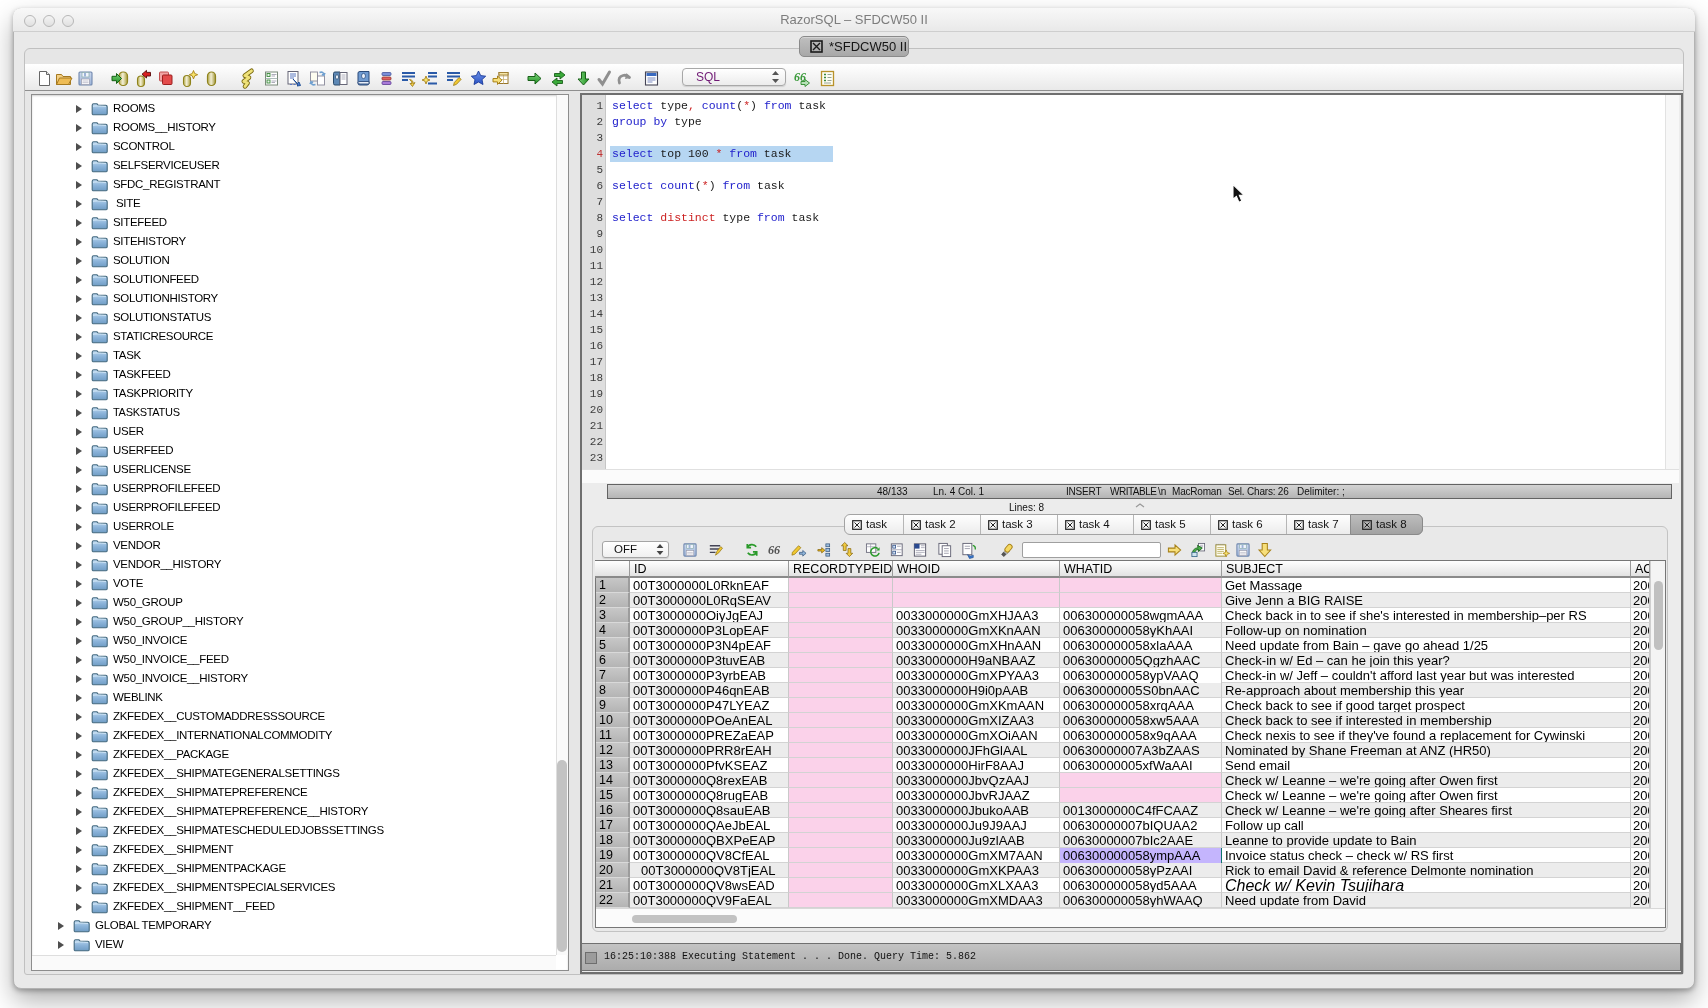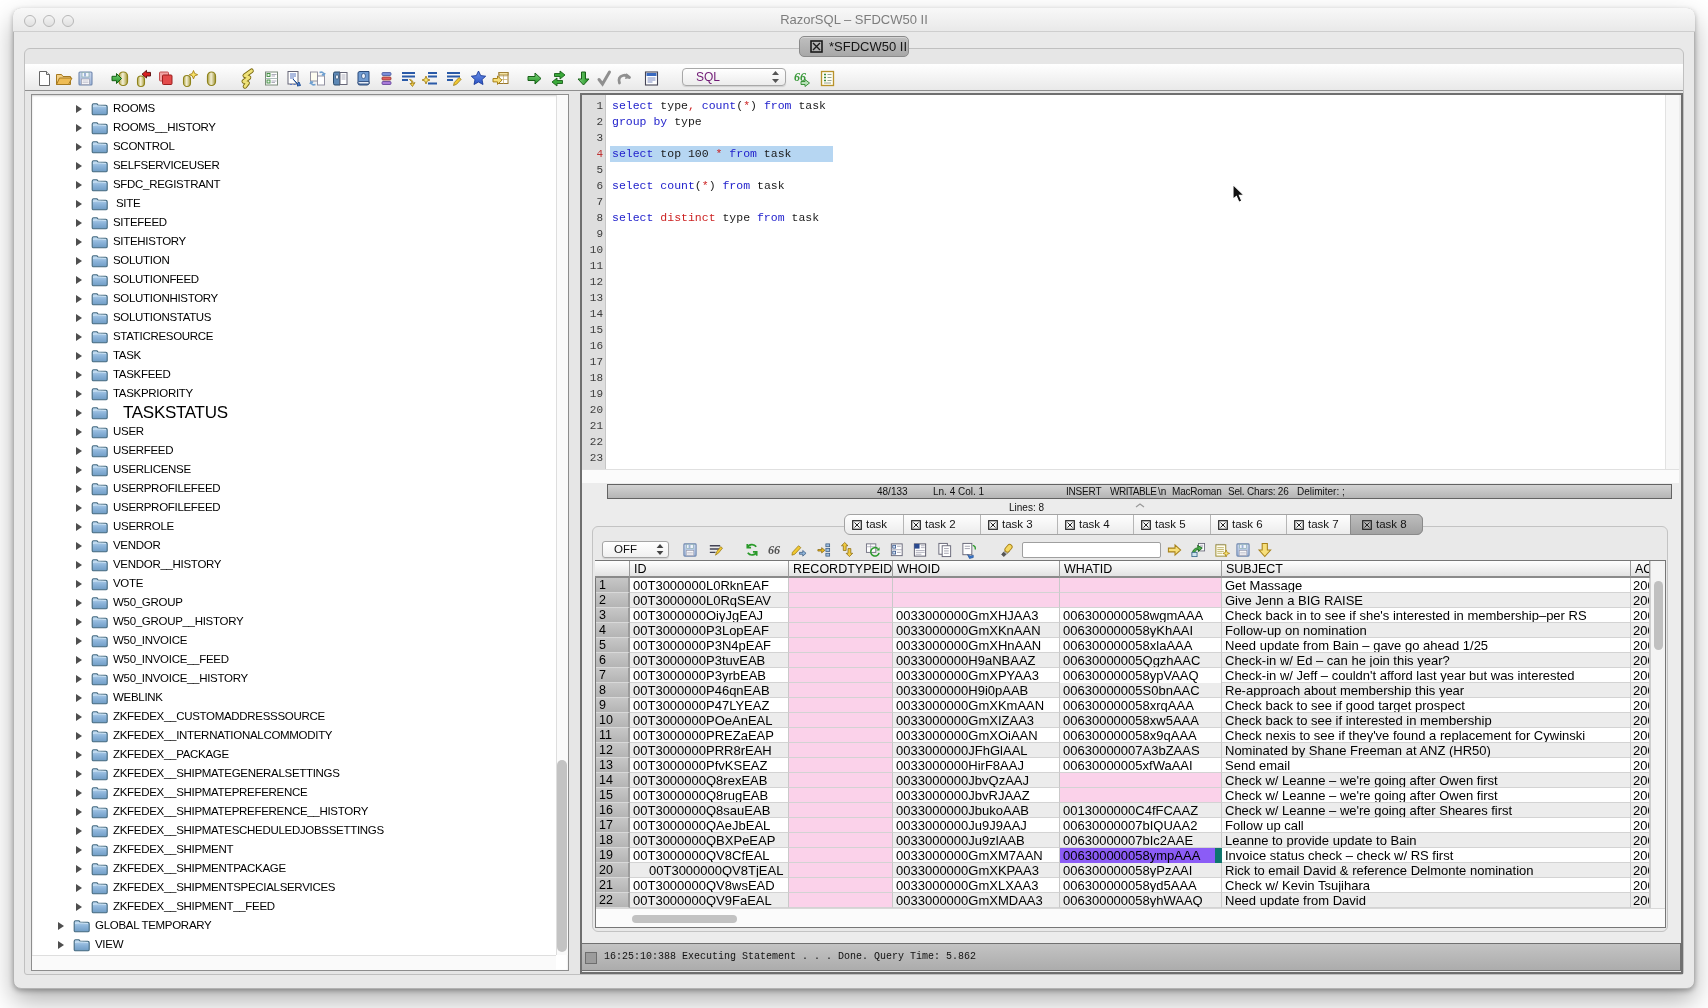--- a/index.html
+++ b/index.html
@@ -459,21 +459,21 @@
     <path d="M1.2 3.2 q0 -1.4 1.4 -1.4 h3.4 l1.3 1.6 h7.5 q1.4 0 1.4 1.4 v6.6 q0 1.4 -1.4 1.4 h-12.2 q-1.4 0 -1.4 -1.4z" fill="url(#fo)" stroke="#44697f" stroke-width="1.1"></path>
     <path d="M2 4.3 q3 -0.8 13 0" stroke="#dceefa" stroke-width="0.9" fill="none"></path>
     <defs>
       <linearGradient id="fo" x1="0" y1="0" x2="0" y2="1">
         <stop offset="0" stop-color="#b9d6ee"></stop>
         <stop offset="0.5" stop-color="#8cb4da"></stop>
         <stop offset="1" stop-color="#6f9cc4"></stop>
       </linearGradient>
     </defs>
   </svg>
-<div class="t" style="left:113px;top:403px;height:19px;line-height:19px;font-size:17px;letter-spacing:-0.3px;color:#000;margin-left:10px;">TASKSTATUS</div>
+<div class="t" style="left:113px;top:403px;height:19px;line-height:19px;font-size:11px;letter-spacing:-0.3px;color:#000;">TASKSTATUS</div>
 <svg width="8" height="10" viewBox="0 0 8 10" style="left:75px;top:426.5px;">
     <path d="M1 1 L7 5 L1 9z" fill="#4e4e4e"></path>
   </svg>
 <svg width="17" height="14" viewBox="0 0 17 14" style="left:91px;top:425px;">
     <path d="M1.2 3.2 q0 -1.4 1.4 -1.4 h3.4 l1.3 1.6 h7.5 q1.4 0 1.4 1.4 v6.6 q0 1.4 -1.4 1.4 h-12.2 q-1.4 0 -1.4 -1.4z" fill="url(#fo)" stroke="#44697f" stroke-width="1.1"></path>
     <path d="M2 4.3 q3 -0.8 13 0" stroke="#dceefa" stroke-width="0.9" fill="none"></path>
     <defs>
       <linearGradient id="fo" x1="0" y1="0" x2="0" y2="1">
         <stop offset="0" stop-color="#b9d6ee"></stop>
         <stop offset="0.5" stop-color="#8cb4da"></stop>
@@ -1227,36 +1227,36 @@
 <div class="t" style="left:630px;top:833px;width:159px;height:15px;line-height:15px;background:#ececec;border-right:1px solid #c9c9c9;border-bottom:1px solid #d3d3d3;font-size:13px;color:#000;padding-left:3px;overflow:hidden;">00T3000000QBXPeEAP</div>
 <div class="t" style="left:789px;top:833px;width:104px;height:15px;line-height:15px;background:#fbd2ea;border-right:1px solid #c9c9c9;border-bottom:1px solid #d3d3d3;font-size:13px;color:#000;padding-left:3px;overflow:hidden;"></div>
 <div class="t" style="left:893px;top:833px;width:167px;height:15px;line-height:15px;background:#ececec;border-right:1px solid #c9c9c9;border-bottom:1px solid #d3d3d3;font-size:13px;color:#000;padding-left:3px;overflow:hidden;">0033000000Ju9zlAAB</div>
 <div class="t" style="left:1060px;top:833px;width:162px;height:15px;line-height:15px;background:#ececec;border-right:1px solid #c9c9c9;border-bottom:1px solid #d3d3d3;font-size:13px;color:#000;padding-left:3px;overflow:hidden;">00630000007bIc2AAE</div>
 <div class="t" style="left:1222px;top:833px;width:409px;height:15px;line-height:15px;background:#ececec;border-right:1px solid #c9c9c9;border-bottom:1px solid #d3d3d3;font-size:13px;color:#000;padding-left:3px;overflow:hidden;">Leanne to provide update to Bain</div>
 <div class="t" style="left:1631px;top:833px;width:19px;height:15px;line-height:15px;background:#ececec;border-right:1px solid #c9c9c9;border-bottom:1px solid #d3d3d3;font-size:13px;color:#000;padding-left:2px;overflow:hidden;">200</div>
 <div class="t" style="left:596px;top:848px;width:34px;height:15px;line-height:15px;background:linear-gradient(#c7c7c7,#b4b4b4);border-right:2px solid #9c9c9c;border-bottom:1px solid #d9d9d9;font-size:12.5px;color:#000;padding-left:3px;">19</div>
 <div class="t" style="left:630px;top:848px;width:159px;height:15px;line-height:15px;background:#ffffff;border-right:1px solid #c9c9c9;border-bottom:1px solid #d3d3d3;font-size:13px;color:#000;padding-left:3px;overflow:hidden;">00T3000000QV8CfEAL</div>
 <div class="t" style="left:789px;top:848px;width:104px;height:15px;line-height:15px;background:#fbd2ea;border-right:1px solid #c9c9c9;border-bottom:1px solid #d3d3d3;font-size:13px;color:#000;padding-left:3px;overflow:hidden;"></div>
 <div class="t" style="left:893px;top:848px;width:167px;height:15px;line-height:15px;background:#ffffff;border-right:1px solid #c9c9c9;border-bottom:1px solid #d3d3d3;font-size:13px;color:#000;padding-left:3px;overflow:hidden;">0033000000GmXM7AAN</div>
-<div class="t" style="left:1060px;top:848px;width:162px;height:27px;line-height:15px;background:#8b5cf6;border-right:7px solid #0f766e;border-bottom:1px solid #d3d3d3;font-size:13px;color:#000;padding-left:3px;overflow:hidden;">006300000058ympAAA</div>
+<div class="t" style="left:1060px;top:848px;width:162px;height:27px;line-height:15px;background:#c4b5fd;border-right:1px solid #0f766e;border-bottom:1px solid #d3d3d3;font-size:13px;color:#000;padding-left:3px;overflow:hidden;">006300000058ympAAA</div>
 <div class="t" style="left:1222px;top:848px;width:409px;height:15px;line-height:15px;background:#ffffff;border-right:1px solid #c9c9c9;border-bottom:1px solid #d3d3d3;font-size:13px;color:#000;padding-left:3px;overflow:hidden;">Invoice status check – check w/ RS first</div>
 <div class="t" style="left:1631px;top:848px;width:19px;height:15px;line-height:15px;background:#ffffff;border-right:1px solid #c9c9c9;border-bottom:1px solid #d3d3d3;font-size:13px;color:#000;padding-left:2px;overflow:hidden;">200</div>
 <div class="t" style="left:596px;top:863px;width:34px;height:15px;line-height:15px;background:linear-gradient(#c7c7c7,#b4b4b4);border-right:2px solid #9c9c9c;border-bottom:1px solid #d9d9d9;font-size:12.5px;color:#000;padding-left:3px;">20</div>
-<div class="t" style="left:630px;top:863px;width:159px;height:15px;line-height:15px;background:#ececec;border-right:1px solid #c9c9c9;border-bottom:1px solid #d3d3d3;font-size:13px;color:#000;padding-left:19px;overflow:hidden;">00T3000000QV8TjEAL</div>
+<div class="t" style="left:630px;top:863px;width:159px;height:15px;line-height:15px;background:#ececec;border-right:1px solid #c9c9c9;border-bottom:1px solid #d3d3d3;font-size:13px;color:#000;padding-left:11px;overflow:hidden;">00T3000000QV8TjEAL</div>
 <div class="t" style="left:789px;top:863px;width:104px;height:15px;line-height:15px;background:#fbd2ea;border-right:1px solid #c9c9c9;border-bottom:1px solid #d3d3d3;font-size:13px;color:#000;padding-left:3px;overflow:hidden;"></div>
 <div class="t" style="left:893px;top:863px;width:167px;height:15px;line-height:15px;background:#ececec;border-right:1px solid #c9c9c9;border-bottom:1px solid #d3d3d3;font-size:13px;color:#000;padding-left:3px;overflow:hidden;">0033000000GmXKPAA3</div>
 <div class="t" style="left:1060px;top:863px;width:162px;height:15px;line-height:15px;background:#ececec;border-right:1px solid #c9c9c9;border-bottom:1px solid #d3d3d3;font-size:13px;color:#000;padding-left:3px;overflow:hidden;">006300000058yPzAAI</div>
 <div class="t" style="left:1222px;top:863px;width:409px;height:15px;line-height:15px;background:#ececec;border-right:1px solid #c9c9c9;border-bottom:1px solid #d3d3d3;font-size:13px;color:#000;padding-left:3px;overflow:hidden;">Rick to email David &amp; reference Delmonte nomination</div>
 <div class="t" style="left:1631px;top:863px;width:19px;height:15px;line-height:15px;background:#ececec;border-right:1px solid #c9c9c9;border-bottom:1px solid #d3d3d3;font-size:13px;color:#000;padding-left:2px;overflow:hidden;">200</div>
 <div class="t" style="left:596px;top:878px;width:34px;height:15px;line-height:15px;background:linear-gradient(#c7c7c7,#b4b4b4);border-right:2px solid #9c9c9c;border-bottom:1px solid #d9d9d9;font-size:12.5px;color:#000;padding-left:3px;">21</div>
 <div class="t" style="left:630px;top:878px;width:159px;height:15px;line-height:15px;background:#ffffff;border-right:1px solid #c9c9c9;border-bottom:1px solid #d3d3d3;font-size:13px;color:#000;padding-left:3px;overflow:hidden;">00T3000000QV8wsEAD</div>
 <div class="t" style="left:789px;top:878px;width:104px;height:15px;line-height:15px;background:#fbd2ea;border-right:1px solid #c9c9c9;border-bottom:1px solid #d3d3d3;font-size:13px;color:#000;padding-left:3px;overflow:hidden;"></div>
 <div class="t" style="left:893px;top:878px;width:167px;height:15px;line-height:15px;background:#ffffff;border-right:1px solid #c9c9c9;border-bottom:1px solid #d3d3d3;font-size:13px;color:#000;padding-left:3px;overflow:hidden;">0033000000GmXLXAA3</div>
 <div class="t" style="left:1060px;top:878px;width:162px;height:15px;line-height:15px;background:#ffffff;border-right:1px solid #c9c9c9;border-bottom:1px solid #d3d3d3;font-size:13px;color:#000;padding-left:3px;overflow:hidden;">006300000058yd5AAA</div>
-<div class="t" style="left:1222px;top:878px;width:409px;height:15px;line-height:15px;background:#ffffff;border-right:1px solid #c9c9c9;border-bottom:1px solid #d3d3d3;font-size:13px;color:#000;padding-left:3px;overflow:hidden;">Check w/ Kevin Tsujihara</div>
+<div class="t" style="left:1222px;top:878px;width:409px;height:15px;line-height:15px;background:#ffffff;border-right:1px solid #c9c9c9;border-bottom:1px solid #d3d3d3;font-size:16px;color:#000;padding-left:3px;overflow:hidden;font-style:italic;">Check w/ Kevin Tsujihara</div>
 <div class="t" style="left:1631px;top:878px;width:19px;height:15px;line-height:15px;background:#ffffff;border-right:1px solid #c9c9c9;border-bottom:1px solid #d3d3d3;font-size:13px;color:#000;padding-left:2px;overflow:hidden;">200</div>
 <div class="t" style="left:596px;top:893px;width:34px;height:15px;line-height:15px;background:linear-gradient(#c7c7c7,#b4b4b4);border-right:2px solid #9c9c9c;border-bottom:1px solid #d9d9d9;font-size:12.5px;color:#000;padding-left:3px;">22</div>
 <div class="t" style="left:630px;top:893px;width:159px;height:15px;line-height:15px;background:#ececec;border-right:1px solid #c9c9c9;border-bottom:1px solid #d3d3d3;font-size:13px;color:#000;padding-left:3px;overflow:hidden;">00T3000000QV9FaEAL</div>
 <div class="t" style="left:789px;top:893px;width:104px;height:15px;line-height:15px;background:#fbd2ea;border-right:1px solid #c9c9c9;border-bottom:1px solid #d3d3d3;font-size:13px;color:#000;padding-left:3px;overflow:hidden;"></div>
 <div class="t" style="left:893px;top:893px;width:167px;height:15px;line-height:15px;background:#ececec;border-right:1px solid #c9c9c9;border-bottom:1px solid #d3d3d3;font-size:13px;color:#000;padding-left:3px;overflow:hidden;">0033000000GmXMDAA3</div>
 <div class="t" style="left:1060px;top:893px;width:162px;height:15px;line-height:15px;background:#ececec;border-right:1px solid #c9c9c9;border-bottom:1px solid #d3d3d3;font-size:13px;color:#000;padding-left:3px;overflow:hidden;">006300000058yhWAAQ</div>
 <div class="t" style="left:1222px;top:893px;width:409px;height:15px;line-height:15px;background:#ececec;border-right:1px solid #c9c9c9;border-bottom:1px solid #d3d3d3;font-size:13px;color:#000;padding-left:3px;overflow:hidden;">Need update from David</div>
 <div class="t" style="left:1631px;top:893px;width:19px;height:15px;line-height:15px;background:#ececec;border-right:1px solid #c9c9c9;border-bottom:1px solid #d3d3d3;font-size:13px;color:#000;padding-left:2px;overflow:hidden;">200</div>
 <div style="left:1650px;top:561px;width:15px;height:347px;background:#f4f4f4;border-left:1px solid #cfcfcf;"></div>
 <div style="left:1654px;top:581px;width:9px;height:69px;border-radius:4.5px;background:#c0c0c0;"></div>

